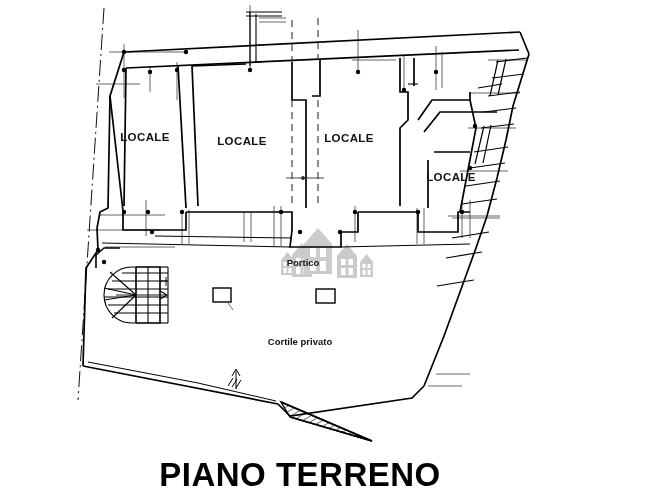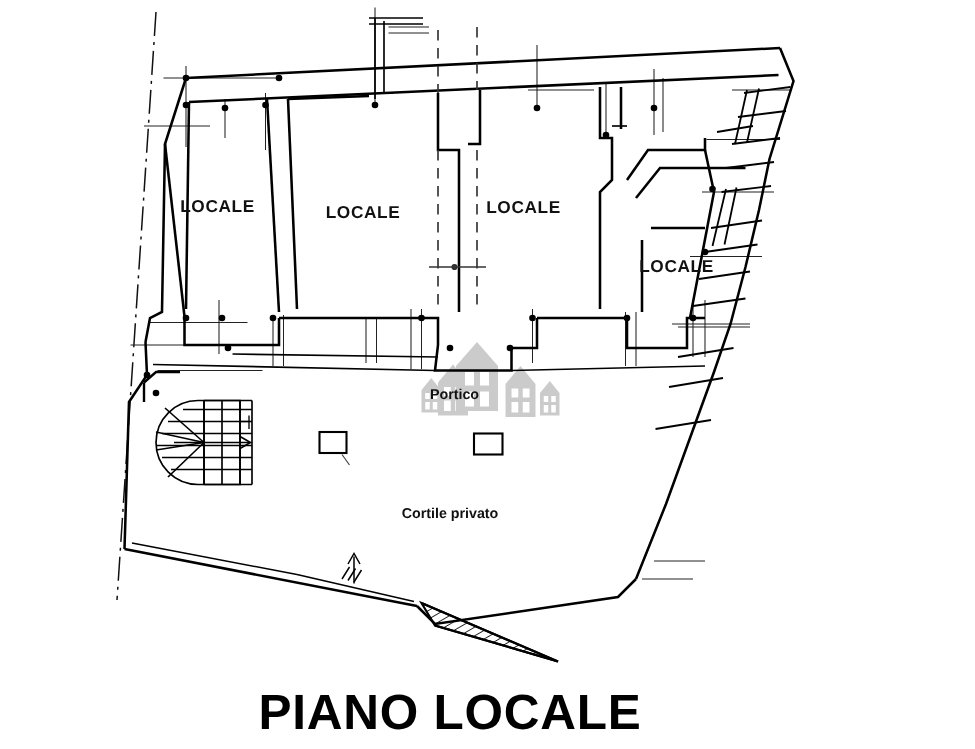--- a/index.html
+++ b/index.html
@@ -318,15 +318,15 @@
 
     <text class="room-label" x="145" y="141" text-anchor="middle">LOCALE</text>
     <text class="room-label" x="242" y="145" text-anchor="middle">LOCALE</text>
     <text class="room-label" x="349" y="142" text-anchor="middle">LOCALE</text>
     <text class="room-label" x="451" y="181" text-anchor="middle">LOCALE</text>
 
     <text class="area-label" x="303" y="266" text-anchor="middle">Portico</text>
     <text class="area-label" x="300" y="345" text-anchor="middle">Cortile privato</text>
   </svg>
 
-  <div class="plan-title">PIANO LOCALE</div>
+  <div class="plan-title">PIANO TERRENO</div>
 
 </div>
 
 </body></html>

